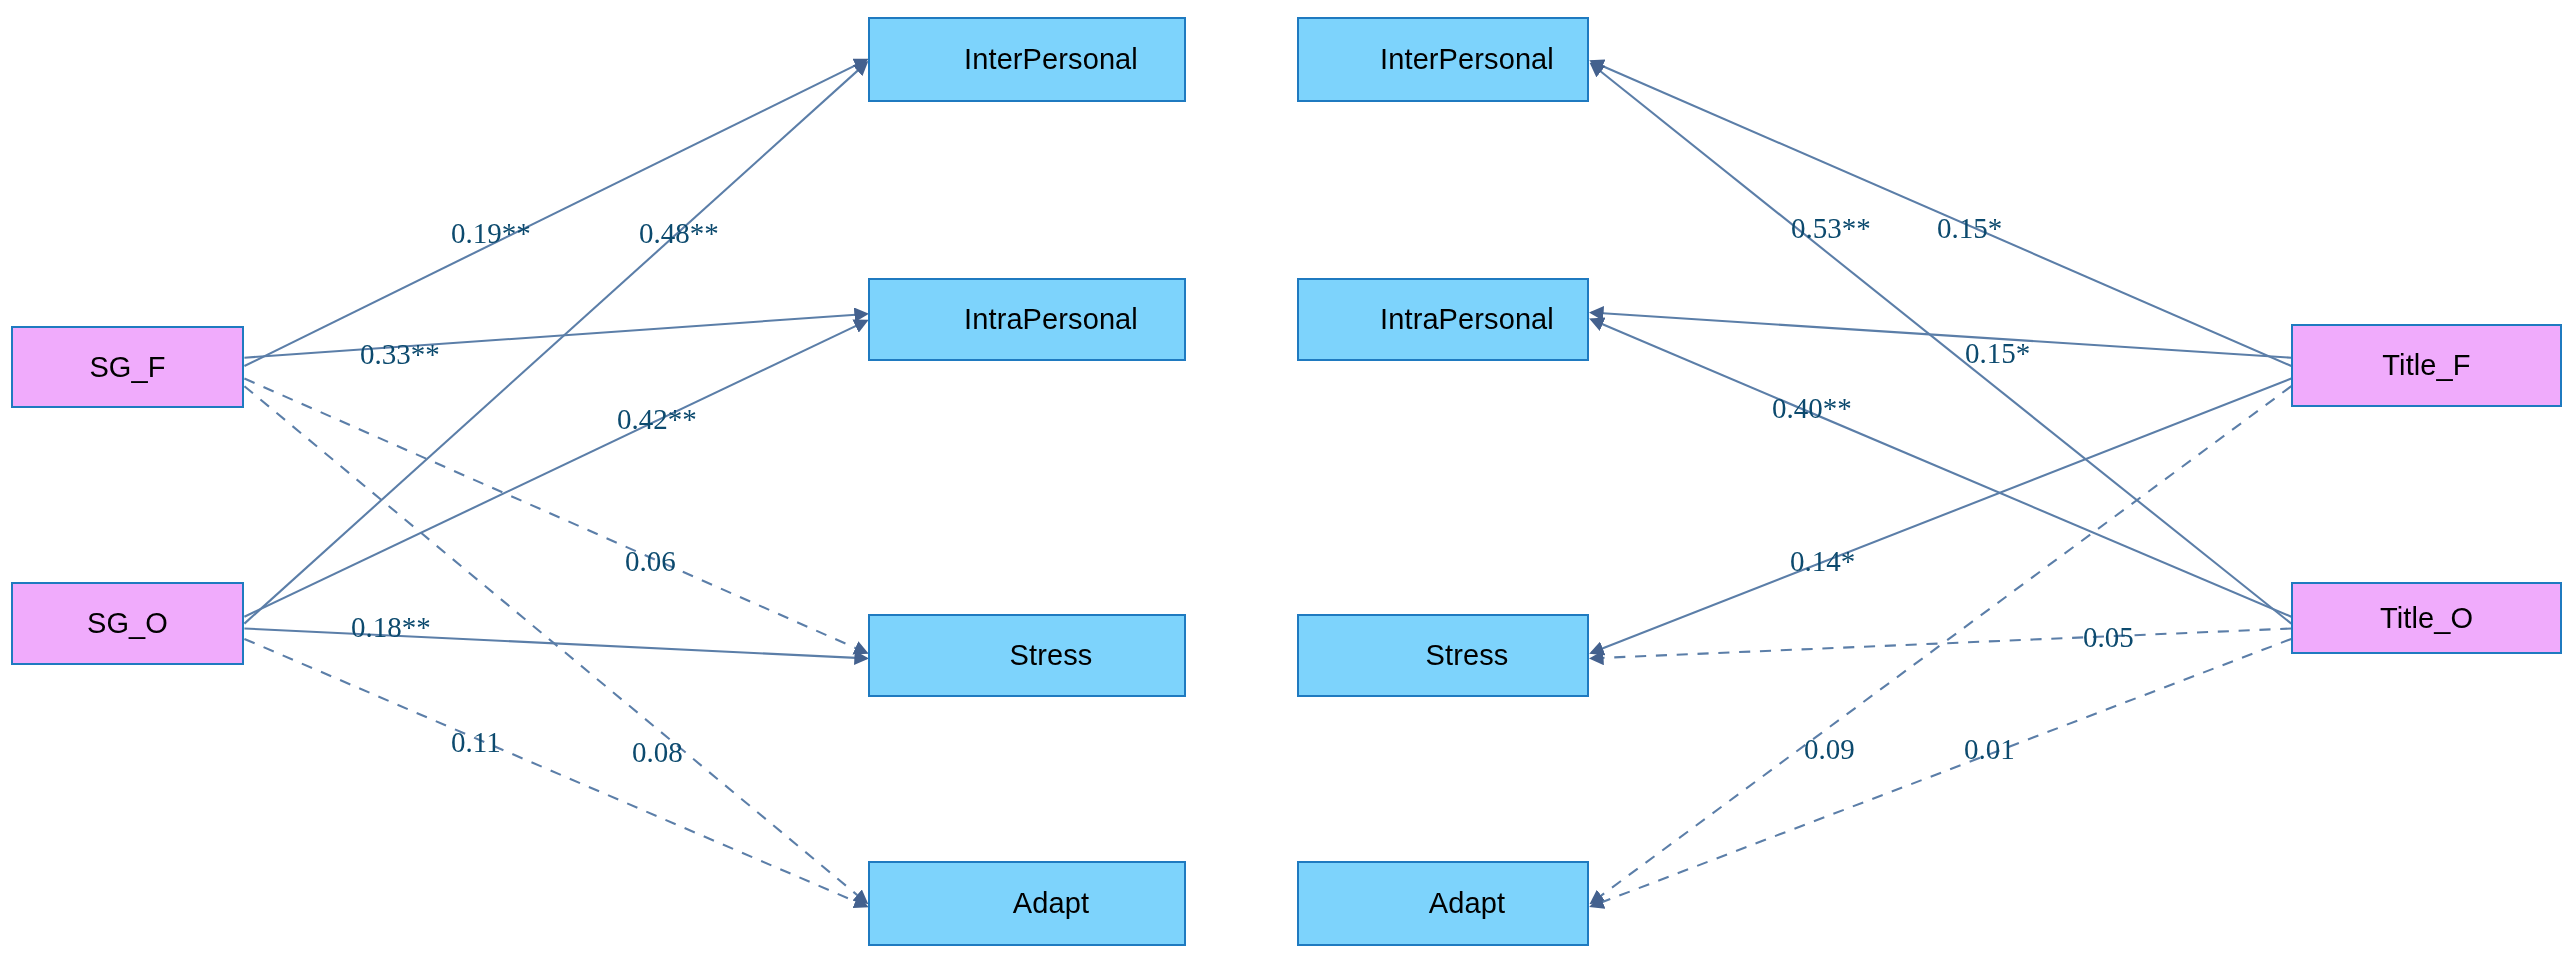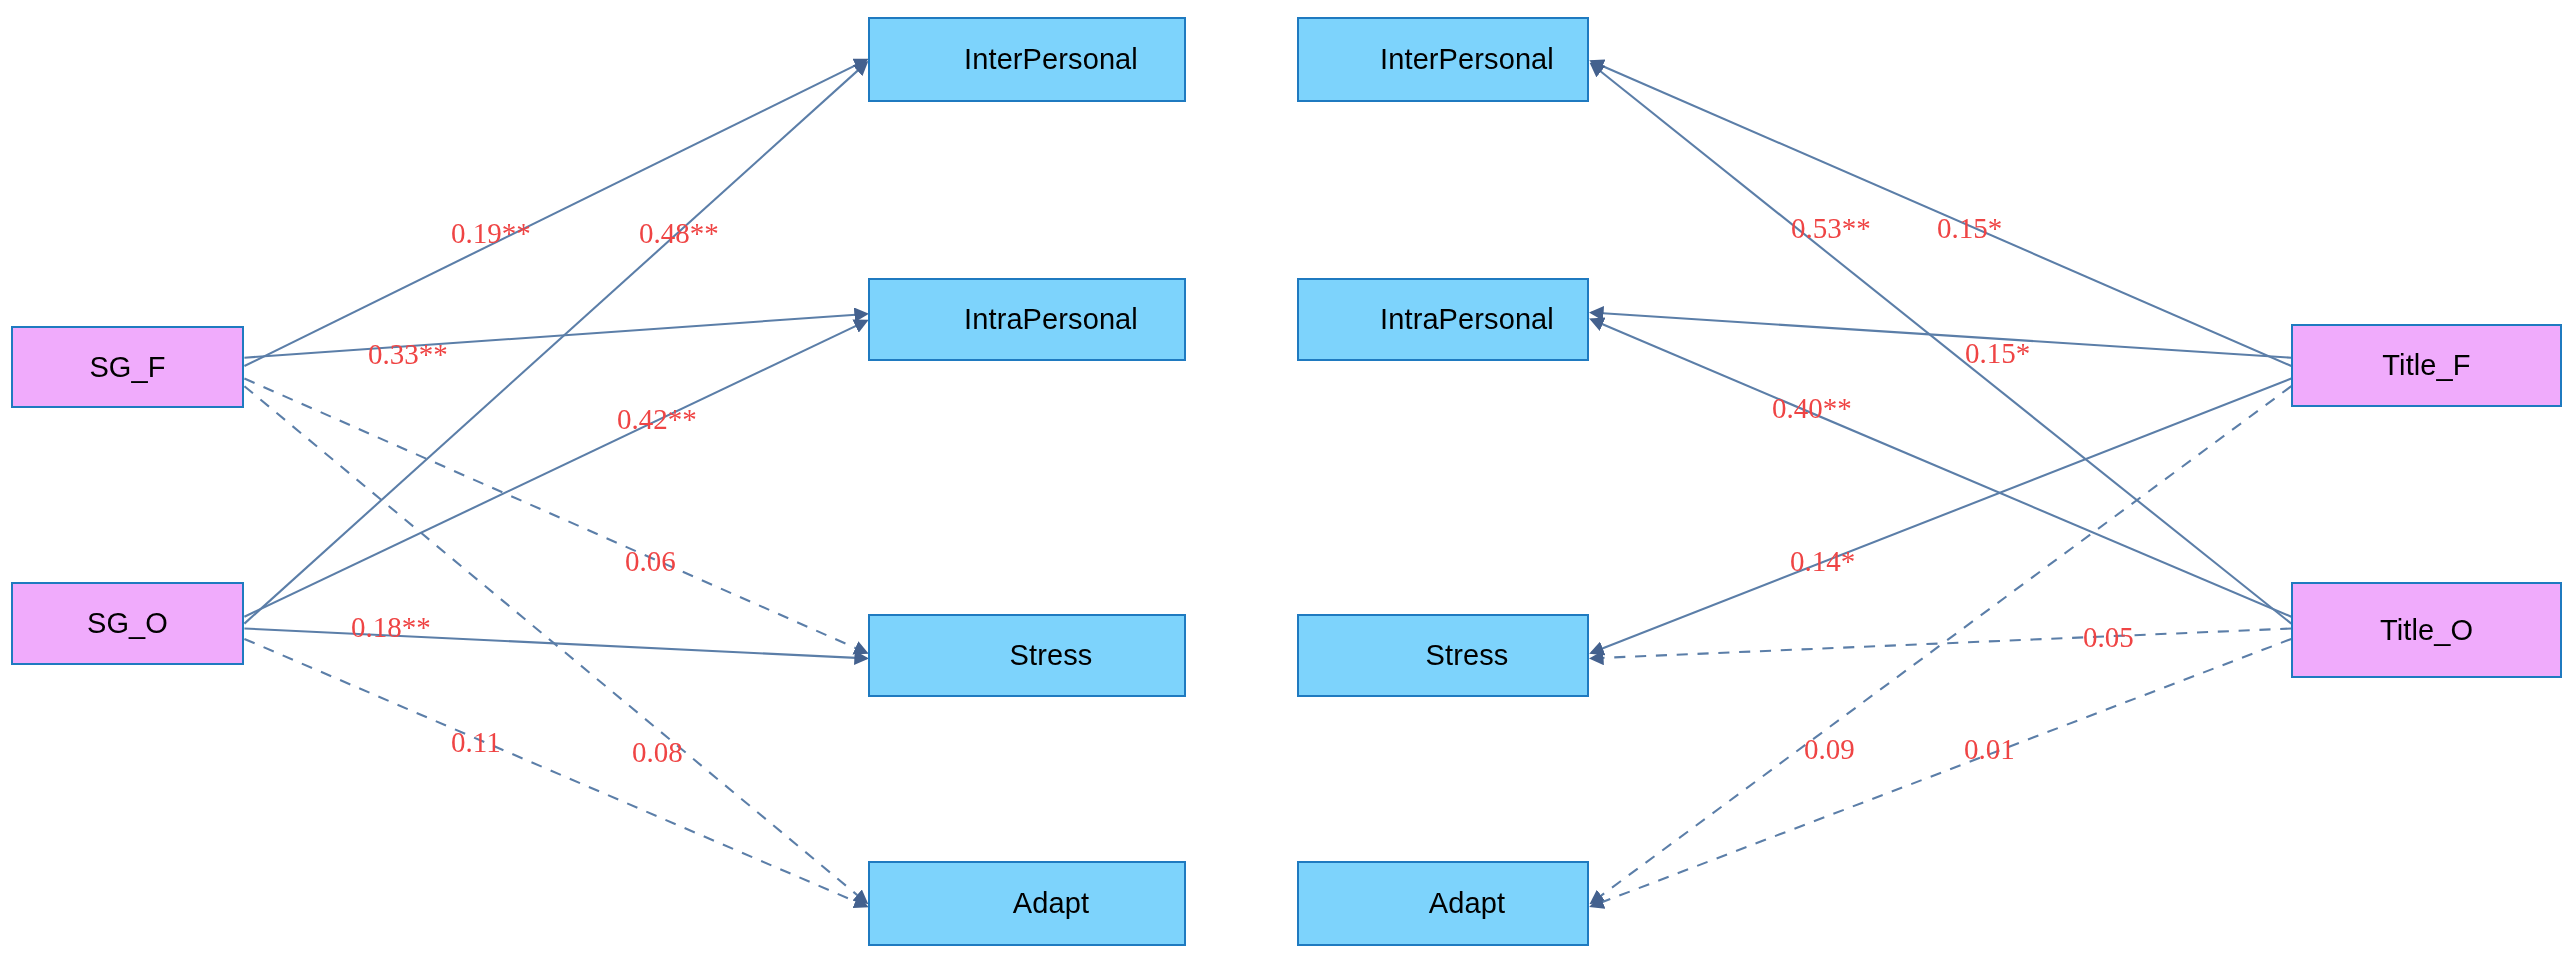--- a/index.html
+++ b/index.html
@@ -42,21 +42,21 @@
     border: 2.1px solid #1f7ac0;
   }
   .node-mediator {
     background: #7dd3fc;
     border: 2.1px solid #1f7ac0;
     padding-left: 48px;
   }
   .edge-label {
     position: absolute;
     font-size: 29px;
-    color: #ef4444;
+    color: #0c4a6e;
     white-space: nowrap;
     font-family: "Liberation Serif", serif;
   }
 </style>
 </head>
 <body>
 
 <div id="diagram-root">
 
   <svg id="edge-layer" viewBox="0 0 3710 1388" width="2576" height="964" xmlns="http://www.w3.org/2000/svg">
@@ -142,29 +142,29 @@
   </div>
 
   <div class="node node-mediator" style="left:1297px; top:861px; width:292px; height:85px;">
     <span>Adapt</span>
   </div>
 
   <div class="node node-exogenous" style="left:2291px; top:324px; width:271px; height:83px;">
     <span>Title_F</span>
   </div>
 
-  <div class="node node-exogenous" style="left:2291px; top:582px; width:271px; height:96px;">
+  <div class="node node-exogenous" style="left:2291px; top:582px; width:271px; height:72px;">
     <span>Title_O</span>
   </div>
 
   <div class="edge-label" style="left:451px; top:217px;">0.19**</div>
 
   <div class="edge-label" style="left:639px; top:217px;">0.48**</div>
 
-  <div class="edge-label" style="left:368px; top:338px;font-family:Liberation Serif, serif;">0.33**</div>
+  <div class="edge-label" style="left:360px; top:338px;font-family:Liberation Serif, serif;">0.33**</div>
 
   <div class="edge-label" style="left:617px; top:403px;">0.42**</div>
 
   <div class="edge-label" style="left:625px; top:545px;">0.06</div>
 
   <div class="edge-label" style="left:351px; top:611px;text-align:center;">0.18**</div>
 
   <div class="edge-label" style="left:451px; top:726px;">0.11</div>
 
   <div class="edge-label" style="left:632px; top:736px;">0.08</div>

